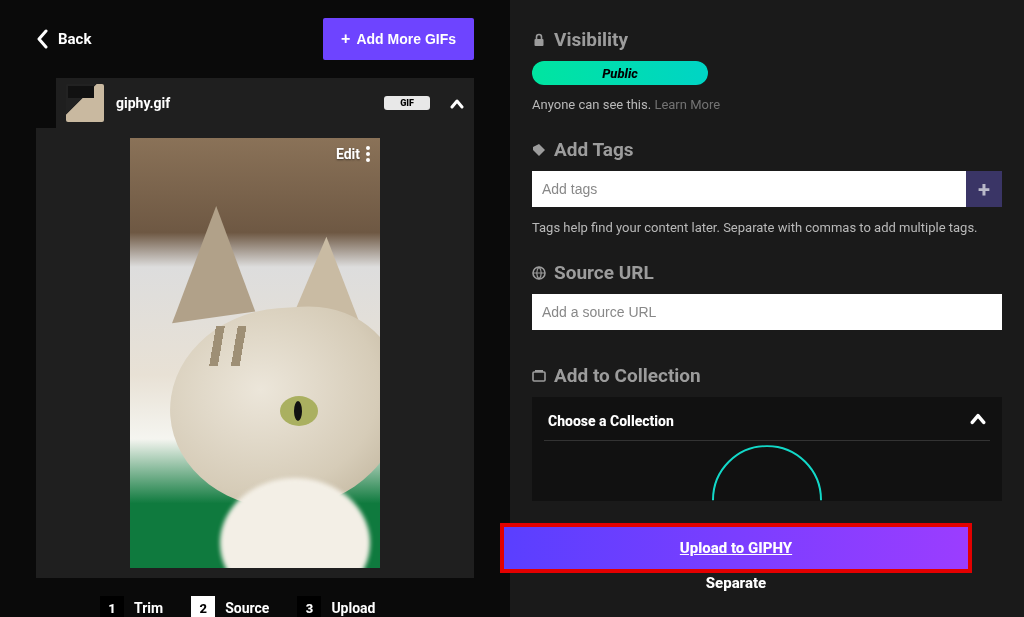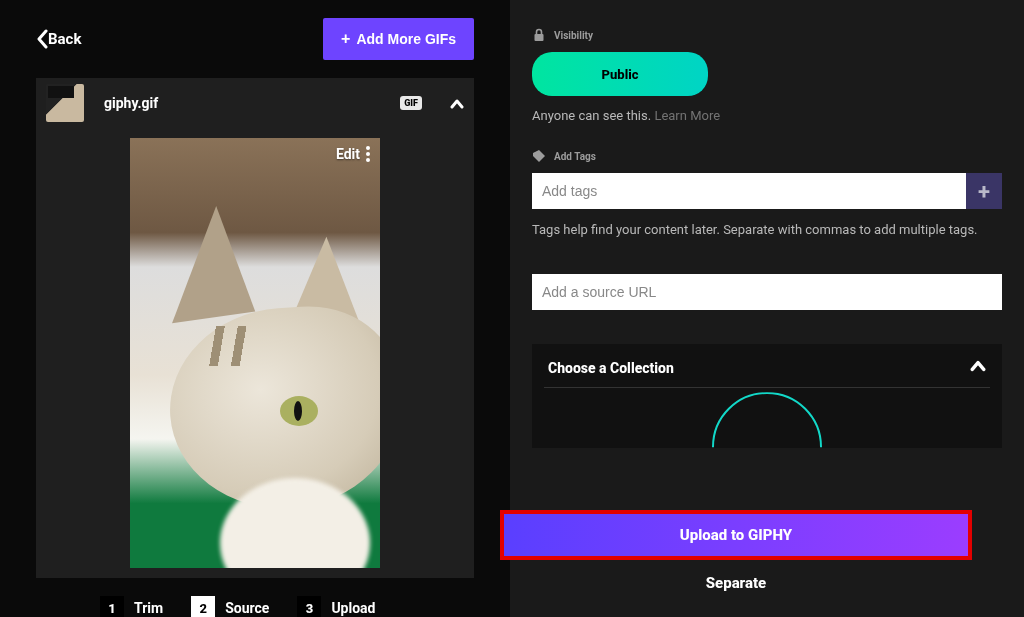--- a/index.html
+++ b/index.html
@@ -20,20 +20,21 @@
   }
   .top-bar {
     display: flex;
     justify-content: space-between;
     align-items: center;
     margin-bottom: 18px;
   }
   .back-btn {
     display: flex;
     align-items: center;
+    gap: 10px;
     font-weight: 700;
     font-size: 15px;
     cursor: pointer;
   }
   .back-chevron {
     width: 12px; height: 20px;
     display: inline-block;
   }
   .add-more-btn {
     background: #6e44ff;
@@ -47,42 +48,43 @@
     align-items: center;
     gap: 6px;
     border-radius: 2px;
   }
   .plus-icon { font-size: 16px; font-weight: 900; }
   .file-row {
     background: #1f1f1f;
     display: flex;
     align-items: center;
     padding: 6px 10px;
-    gap: 20px;
+    gap: 12px;
     margin-bottom: 0;
+    margin-left: 20px;
   }
   .thumb {
     width: 38px; height: 38px;
     background: linear-gradient(135deg,#222 40%, #c9b9a0 41%);
     border-radius: 2px;
     position: relative;
     overflow: hidden;
   }
   .thumb::after {
     content:'';
     position:absolute; left:2px; top:2px; width:26px; height:12px;
     background:#111;
   }
   .file-name { font-weight: 700; font-size: 14px; flex: 1; }
   .gif-badge {
     background: #e8e8e8;
     color: #000;
     font-size: 9px;
     font-weight: 900;
-    padding: 2px 4px;
+    padding: 2px 16px;
     border-radius: 3px;
   }
   .chevron-up {
     width: 14px; height: 14px;
     margin-left: 8px;
     cursor: pointer;
   }
   .preview-area {
     background: #1f1f1f;
     flex: 1;
@@ -154,71 +156,73 @@
     flex:1;
     padding: 28px 22px 0 22px;
     background:#1a1a1a;
     overflow:hidden;
   }
   .panel-title {
     font-size:26px; font-weight:900; margin-bottom:28px;
   }
   .section-label {
     display:flex; align-items:center; gap:8px;
-    color:#9c9c9c; font-weight:700; font-size:10px;
+    color:#9c9c9c; font-weight:700; font-size:19px;
     margin-bottom:10px;
   }
   .label-icon { width:14px; height:14px; display:inline-flex; }
   .toggle {
-    display:flex; background:#000; border-radius:20px; width:176px; height:44px;
+    display:flex; background:#000; border-radius:20px; width:176px; height:24px;
     margin-bottom:12px;
+    font-style:italic;
   }
   .toggle-opt {
     flex:1; display:flex; align-items:center; justify-content:center;
     font-weight:800; font-size:13px; border-radius:20px; cursor:pointer;
   }
   .toggle-opt.public { background: linear-gradient(90deg,#00e5a0,#00d4c5); color:#000; }
   .toggle-opt.private { color:#fff; }
   .hint { font-size:13px; color:#b9b9b9; margin-bottom:26px; }
   .hint a { color:#737373; text-decoration:none; cursor:pointer; }
   .input-row { display:flex; margin-bottom:12px; }
   .text-input {
     flex:1; height:36px; border:none; padding:0 10px; font-size:14px;
     color:#333; background:#fff;
   }
   .text-input::placeholder { color:#888; }
   .add-tag-btn {
     width:36px; height:36px; background:#3a3566; color:#b9b9c9;
     display:flex; align-items:center; justify-content:center;
     font-size:22px; font-weight:700; cursor:pointer;
   }
-  .subhint { font-size:13px; color:#b9b9b9; margin-bottom:35px; line-height:1.4; }
+  .subhint { font-size:13px; color:#b9b9b9; margin-bottom:24px; line-height:1.4; }
   .collection-header {
     display:flex; justify-content:space-between; align-items:center;
     padding: 14px 4px 10px 4px;
     border-bottom:1px solid #333;
     font-weight:800; font-size:14px;
     cursor:pointer;
     gap:48px;
   }
   .collection-area {
     margin-top:4px; height:56px; position:relative; overflow:hidden;
   }
   .arc {
     position:absolute; left:50%; top:0; transform:translateX(-50%);
     width:110px; height:110px; border:2px solid #12d8c8; border-radius:50%;
     clip-path: inset(0 0 50% 0);
   }
   .upload-btn {
     position:absolute;
-    left:500px; top:510px;
+    left:500px; top:523px;
     width:472px;
     height:50px;
     border:4px solid #e30000;
     box-sizing:border-box;
+    text-decoration:underline;
   }
   .upload-btn-inner{
     width:100%; height:100%;
     background: linear-gradient(90deg,#5a3fff,#9b3dff);
     display:flex; align-items:center; justify-content:center;
     font-weight:800; font-size:15px; color:#fff; cursor:pointer;
   }
   .download-link {
     position:absolute; left:500px; top:574px; width:472px;
     text-align:center; font-weight:800; font-size:15px; color:#fff;
@@ -319,24 +323,42 @@
     <span>Add Tags</span>
   </div>
   <div class="input-row">
     <input class="text-input" placeholder="Add tags" style="">
     <div class="add-tag-btn">
       <span>+</span>
     </div>
   </div>
   <div class="subhint">Tags help find your content later. Separate with commas to add multiple tags.</div>
 
+  <div class="section-label">
+    <span class="label-icon">
+      <svg viewBox="0 0 14 14" width="14" height="14">
+          <circle cx="7" cy="7" r="6" stroke="#9c9c9c" stroke-width="1.6" fill="none"></circle>
+          <path d="M1 7 H13 M7 1 C4 4 4 10 7 13 M7 1 C10 4 10 10 7 13" stroke="#9c9c9c" stroke-width="1.2" fill="none"></path>
+        </svg>
+    </span>
+    <span>Source URL</span>
+  </div>
   <div class="input-row" style="margin-bottom:34px;">
     <input class="text-input" placeholder="Add a source URL" style="">
   </div>
 
+  <div class="section-label">
+    <span class="label-icon">
+      <svg viewBox="0 0 14 14" width="14" height="14">
+          <rect x="1" y="3" width="12" height="9" rx="1" stroke="#9c9c9c" stroke-width="1.6" fill="none"></rect>
+          <rect x="3" y="1" width="8" height="2" fill="#9c9c9c"></rect>
+        </svg>
+    </span>
+    <span>Add to Collection</span>
+  </div>
   <div style="background:#111; padding:0 12px;">
     <div class="collection-header">
       <span>Choose a Collection</span>
       <span>
         <svg viewBox="0 0 14 14" width="16" height="16">
             <path d="M2 10 L7 4 L12 10" stroke="#fff" stroke-width="3" fill="none" stroke-linecap="round" stroke-linejoin="round"></path>
           </svg>
       </span>
     </div>
     <div class="collection-area">

